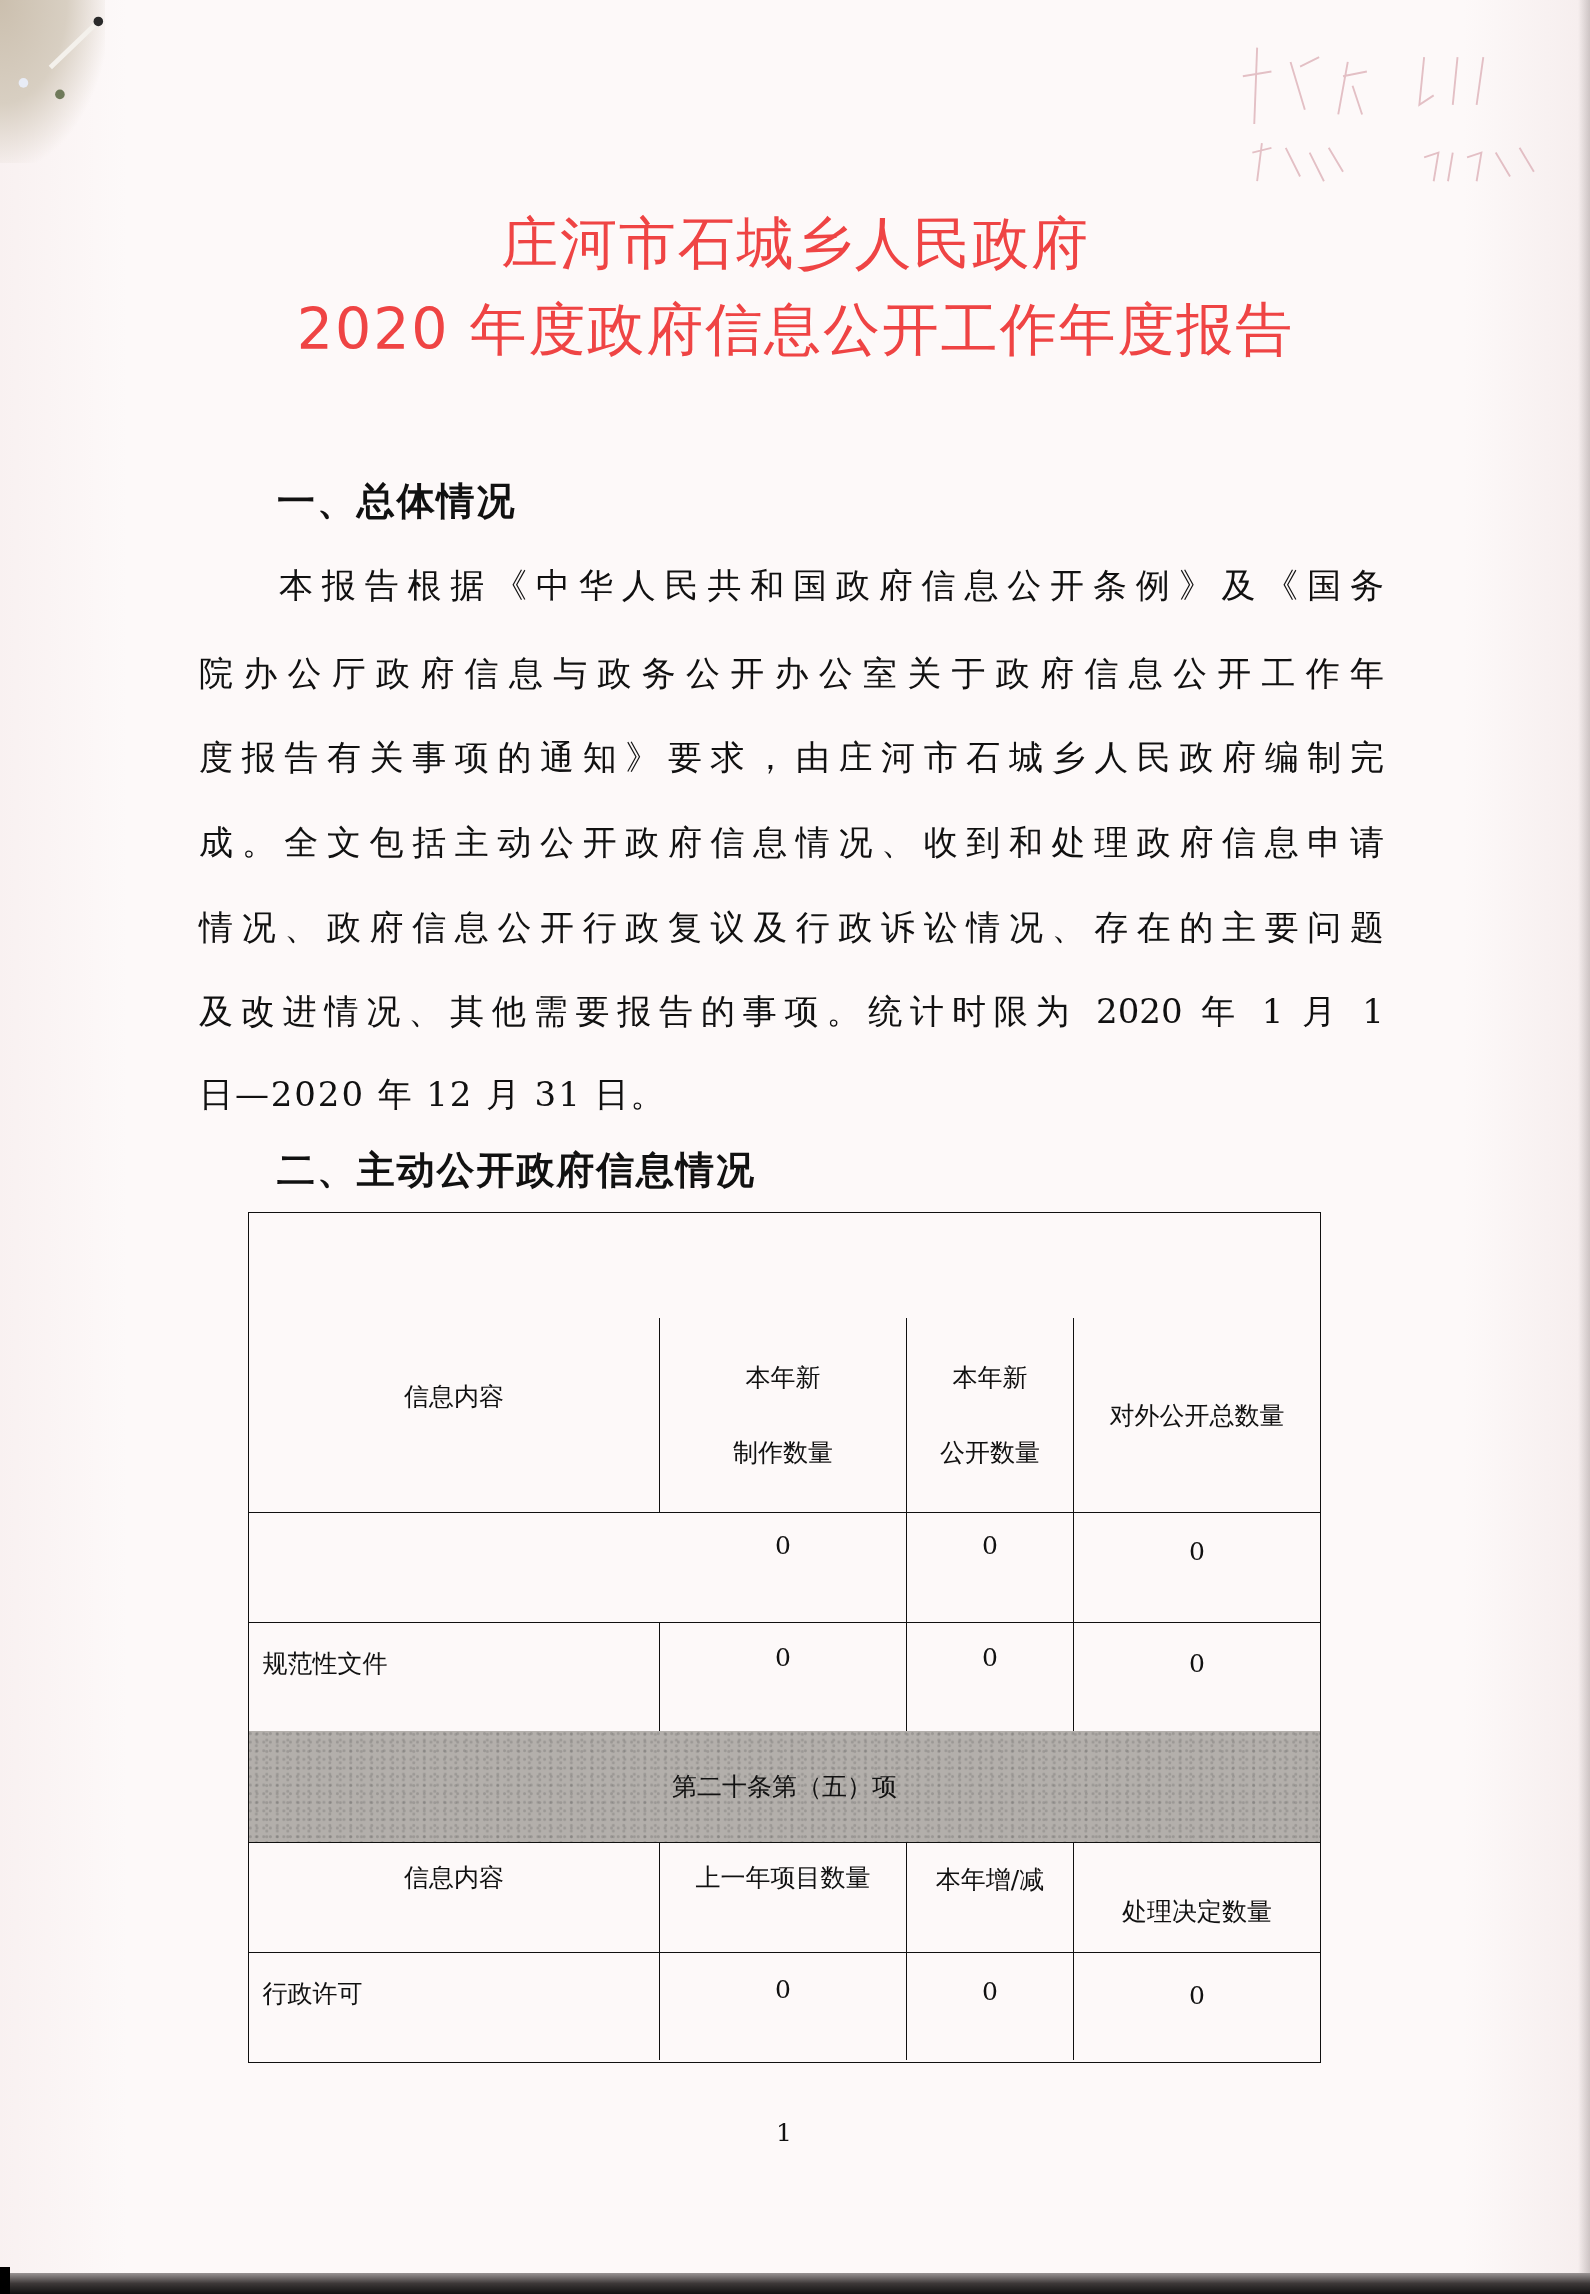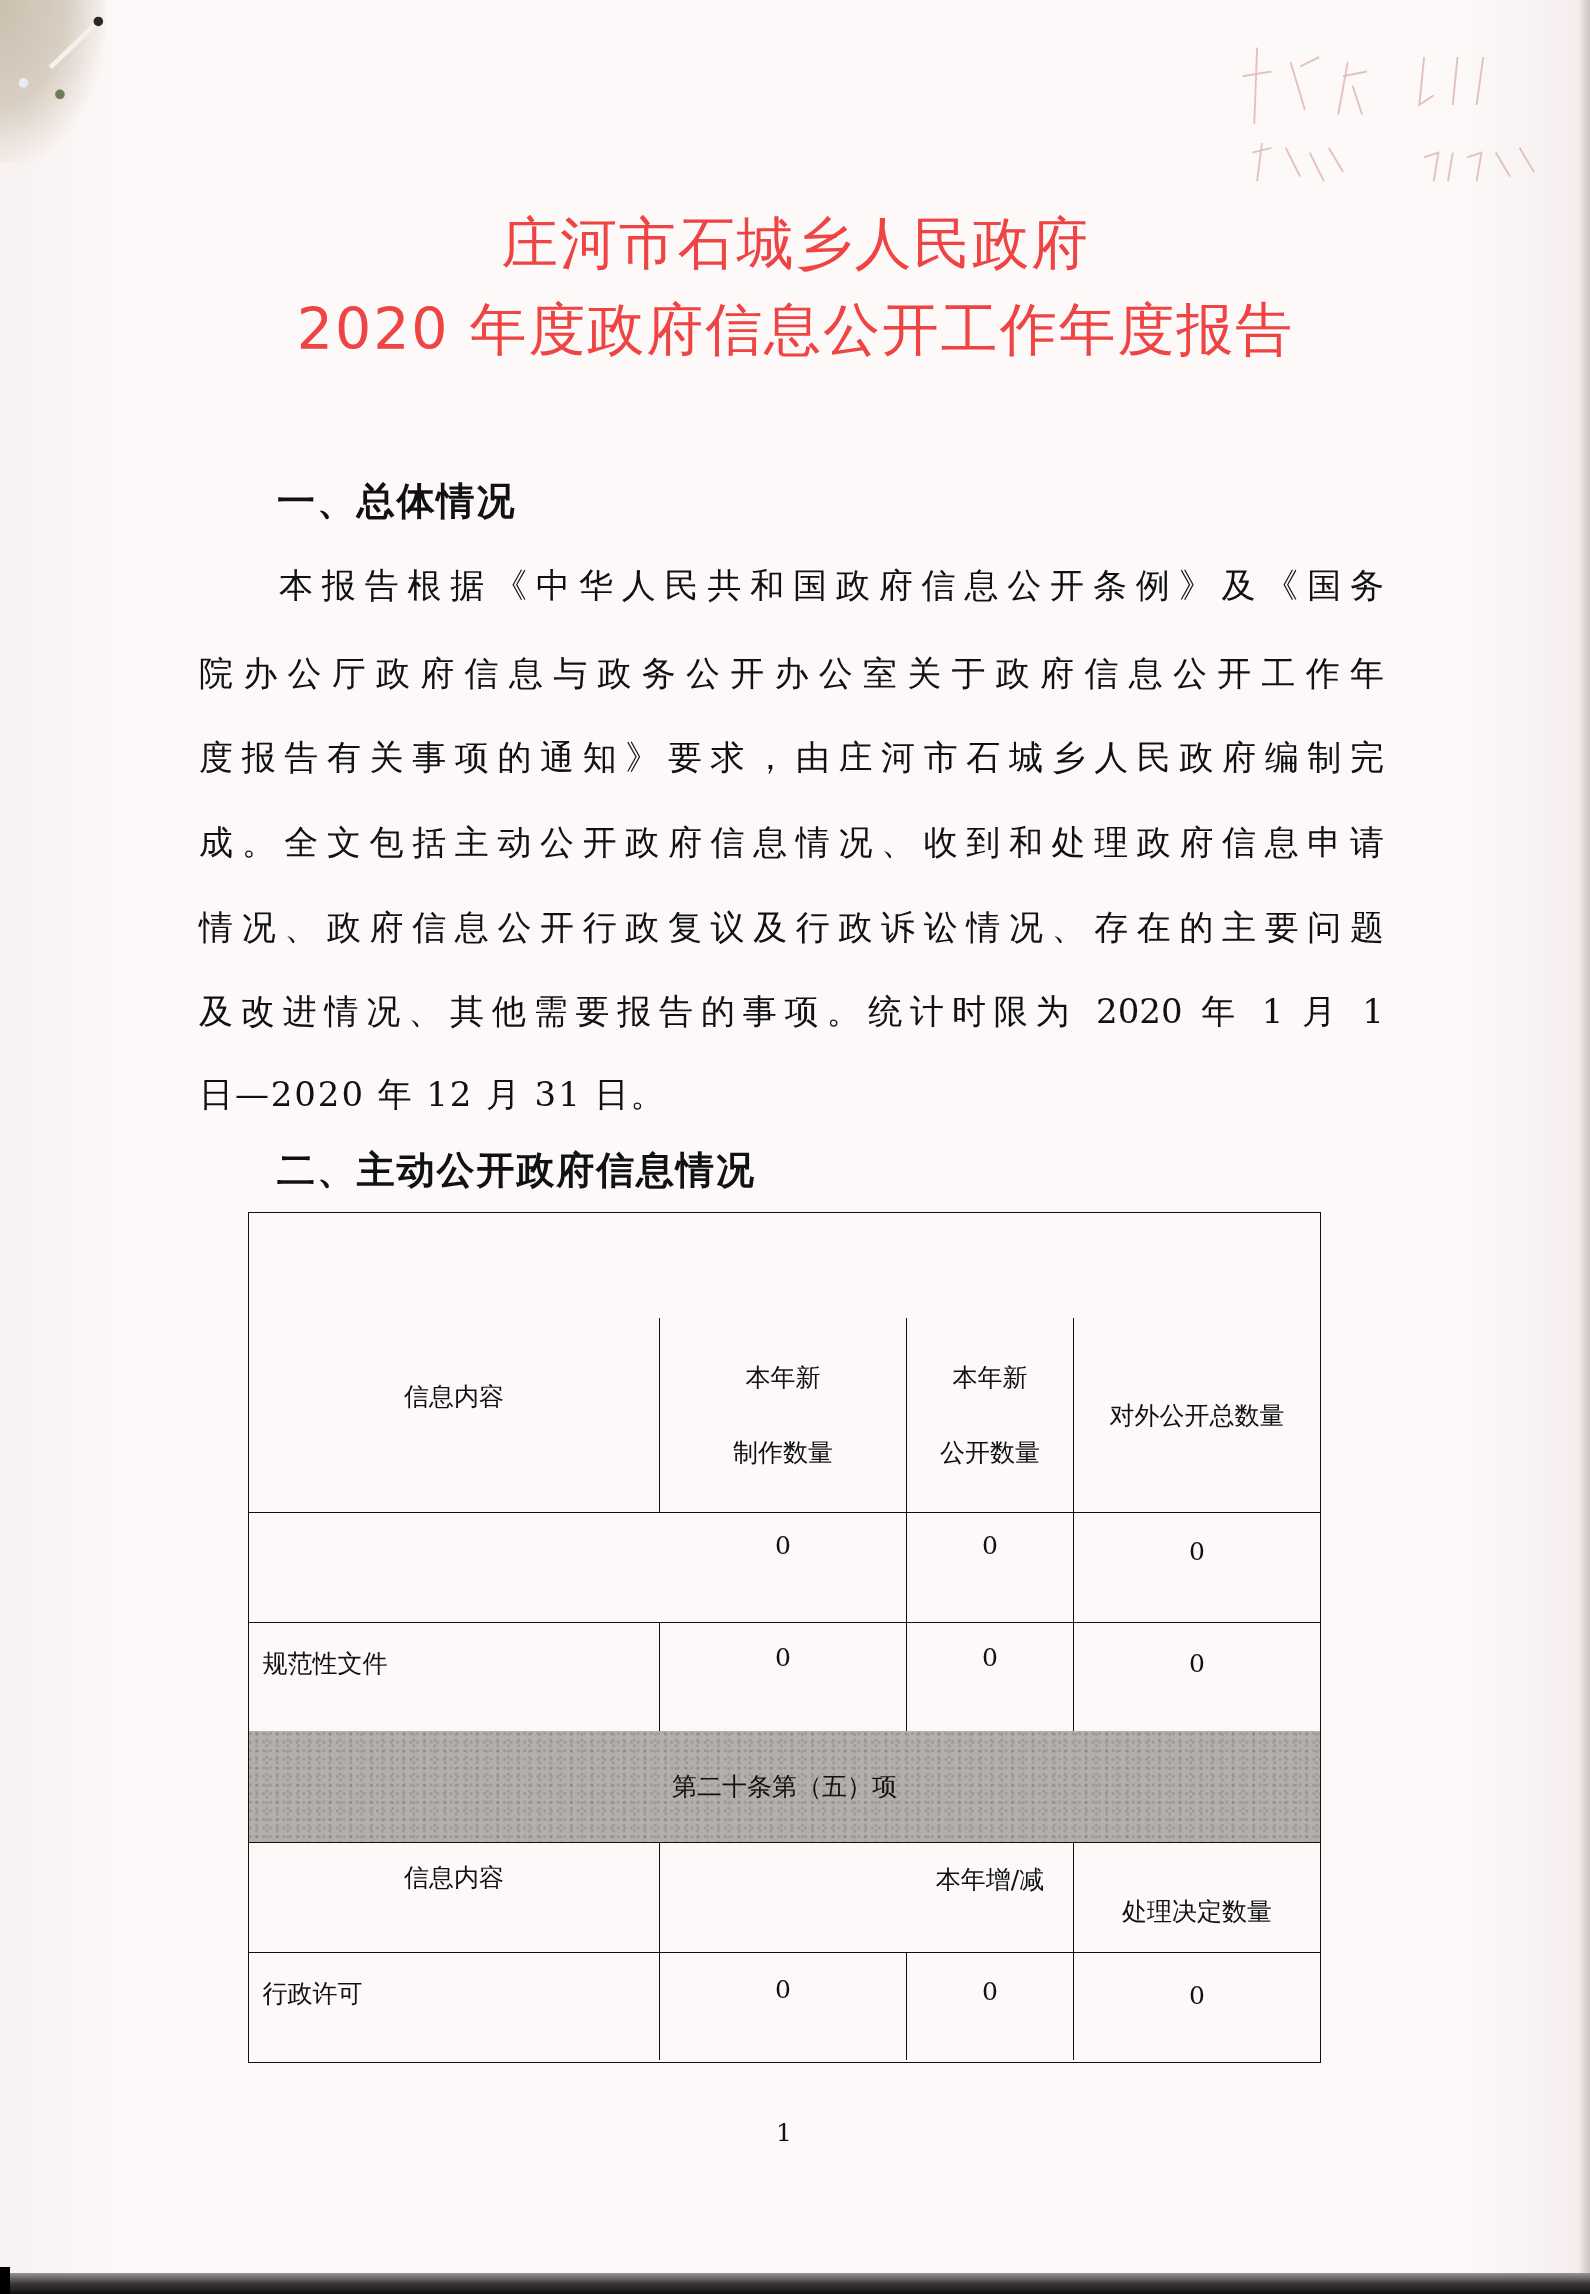--- a/index.html
+++ b/index.html
@@ -170,20 +170,23 @@
   </div>
 
   <div class="band" style="top:518px; height:111px;">
     <span>第二十条第（五）项</span>
   </div>
 
   <div class="row" style="top:629px; height:110px;">
     <div class="cell c0">
       <span class="val" style="top:19px;font-family:'DejaVu Sans','Liberation Sans',sans-serif;">信息内容</span>
     </div>
+    <div class="cell c1">
+      <span class="val" style="top:19px;font-family:'DejaVu Sans','Liberation Sans',sans-serif;">上一年项目数量</span>
+    </div>
     <div class="cell c2">
       <span class="val" style="top:21px;font-family:'DejaVu Sans','Liberation Sans',sans-serif;">本年增/减</span>
     </div>
     <div class="cell c3 lastc">
       <span class="val" style="top:25px;font-family:'DejaVu Sans','Liberation Sans',sans-serif;margin-top:28px;">处理决定数量</span>
     </div>
   </div>
 
   <div class="row" style="top:739px; height:108px; border-bottom:none;">
     <div class="cell c0">

